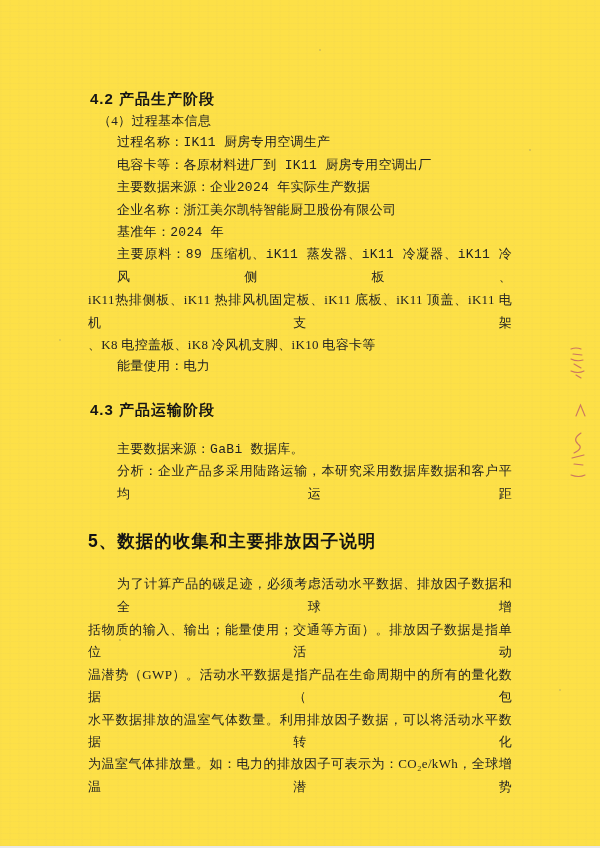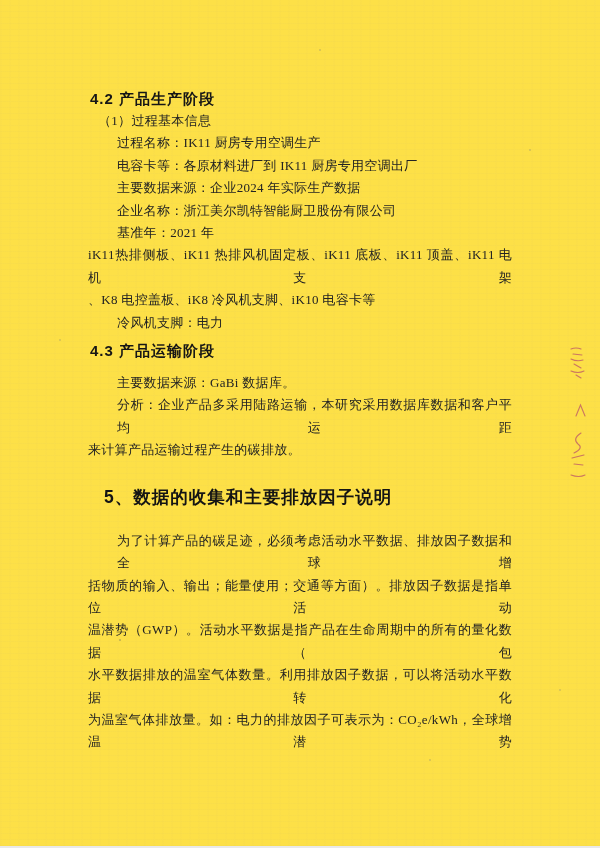--- a/index.html
+++ b/index.html
@@ -53,39 +53,39 @@
     color: #161616;
     margin: 0 0 0 2px;
   }
   .h-chapter {
     font-family: "Liberation Sans", "DejaVu Sans", sans-serif;
     font-weight: bold;
     font-size: 17.5px;
     line-height: 26px;
     letter-spacing: 1px;
     color: #141414;
-    margin: 22px 0 0 16px;
+    margin: 22px 0 0 0;
   }
   .bodyline {
     font-size: 13px;
     line-height: 22.4px;
     letter-spacing: 0.3px;
     margin: 0;
     white-space: nowrap;
   }
   .wrapline { white-space: normal; }
   .ind-a { padding-left: 10px; }
-  .ind-b { padding-left: 29px; }
+  .ind-b { padding-left: 29px; font-family: Liberation Mono, monospace; }
   .just {
     white-space: normal;
     text-align: justify;
     text-align-last: justify;
   }
-  .mt-h43 { margin-top: 6px; }
-  .mt-gabi { margin-top: 10px; }
+  .mt-h43 { margin-top: 20px; }
+  .mt-gabi { margin-top: 18px; }
   .mt-para { margin-top: 20px; }
   .annot {
     position: absolute;
     pointer-events: none;
   }
   .annot path {
     fill: none;
     stroke: #bb5368;
     stroke-width: 1.1;
     stroke-linecap: round;
@@ -95,44 +95,44 @@
 </head>
 <body>
 
 <div class="scan-page">
   <div class="scan-noise"></div>
 
   <main class="content">
 
     <h2 class="h-section">4.2 产品生产阶段</h2>
 
-    <p class="bodyline ind-a">（1）过程基本信息</p>
+    <p class="bodyline ind-a">（4）过程基本信息</p>
 
     <p class="bodyline ind-b">过程名称：IK11 厨房专用空调生产</p>
 
     <p class="bodyline ind-b">电容卡等：各原材料进厂到 IK11 厨房专用空调出厂</p>
 
 
     <p class="bodyline ind-b">主要数据来源：企业2024 年实际生产数据</p>
 
     <p class="bodyline ind-b">企业名称：浙江美尔凯特智能厨卫股份有限公司</p>
 
-    <p class="bodyline ind-b">基准年：2021 年</p>
+    <p class="bodyline ind-b">基准年：2024 年</p>
 
+    <p class="bodyline ind-b just">主要原料：89 压缩机、iK11 蒸发器、iK11 冷凝器、iK11 冷风侧板、</p>
     <p class="bodyline just">iK11热排侧板、iK11 热排风机固定板、iK11 底板、iK11 顶盖、iK11 电机支架</p>
     <p class="bodyline wrapline">、K8 电控盖板、iK8 冷风机支脚、iK10 电容卡等</p>
 
-    <p class="bodyline ind-b">冷风机支脚：电力</p>
+    <p class="bodyline ind-b">能量使用：电力</p>
 
     <h2 class="h-section mt-h43">4.3 产品运输阶段</h2>
 
     <p class="bodyline ind-b mt-gabi">主要数据来源：GaBi 数据库。</p>
 
     <p class="bodyline ind-b just">分析：企业产品多采用陆路运输，本研究采用数据库数据和客户平均运距</p>
-    <p class="bodyline wrapline">来计算产品运输过程产生的碳排放。</p>
 
     <h1 class="h-chapter">5、数据的收集和主要排放因子说明</h1>
 
     <div class="mt-para">
       <p class="bodyline ind-b just">为了计算产品的碳足迹，必须考虑活动水平数据、排放因子数据和全球增</p>
       <p class="bodyline just">括物质的输入、输出；能量使用；交通等方面）。排放因子数据是指单位活动</p>
       <p class="bodyline just">温潜势（GWP）。活动水平数据是指产品在生命周期中的所有的量化数据（包</p>
       <p class="bodyline just">水平数据排放的温室气体数量。利用排放因子数据，可以将活动水平数据转化</p>
       <p class="bodyline just">为温室气体排放量。如：电力的排放因子可表示为：CO₂e/kWh，全球增温潜势</p>
 

